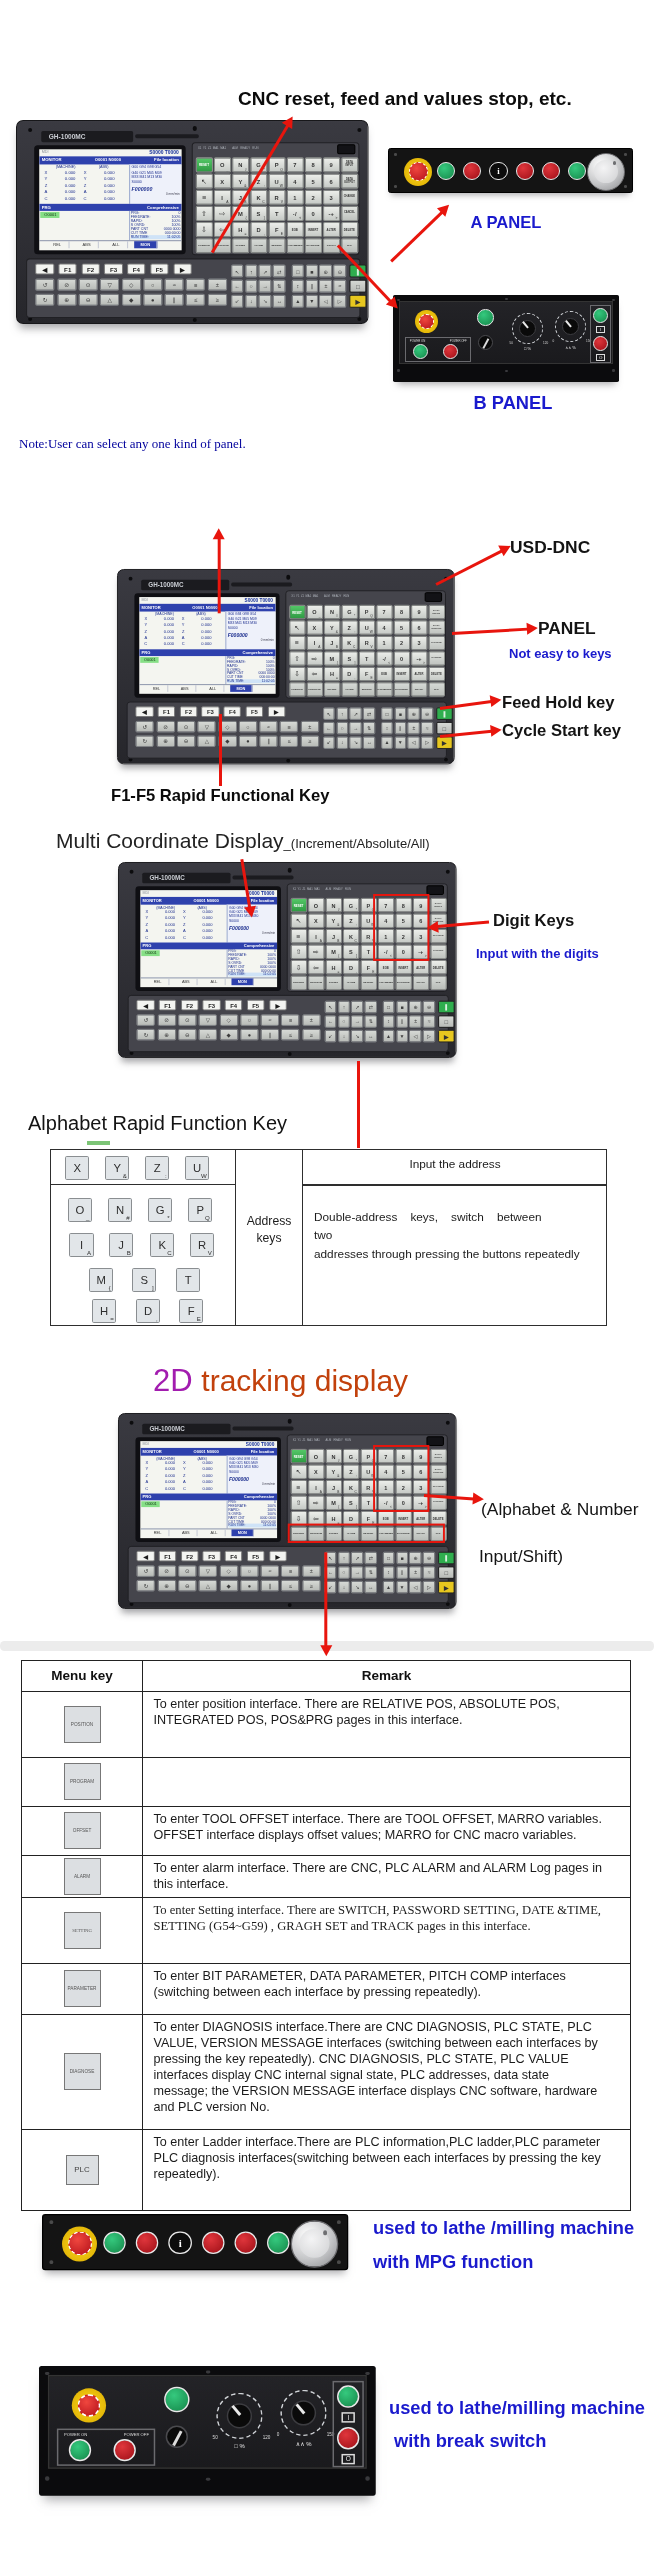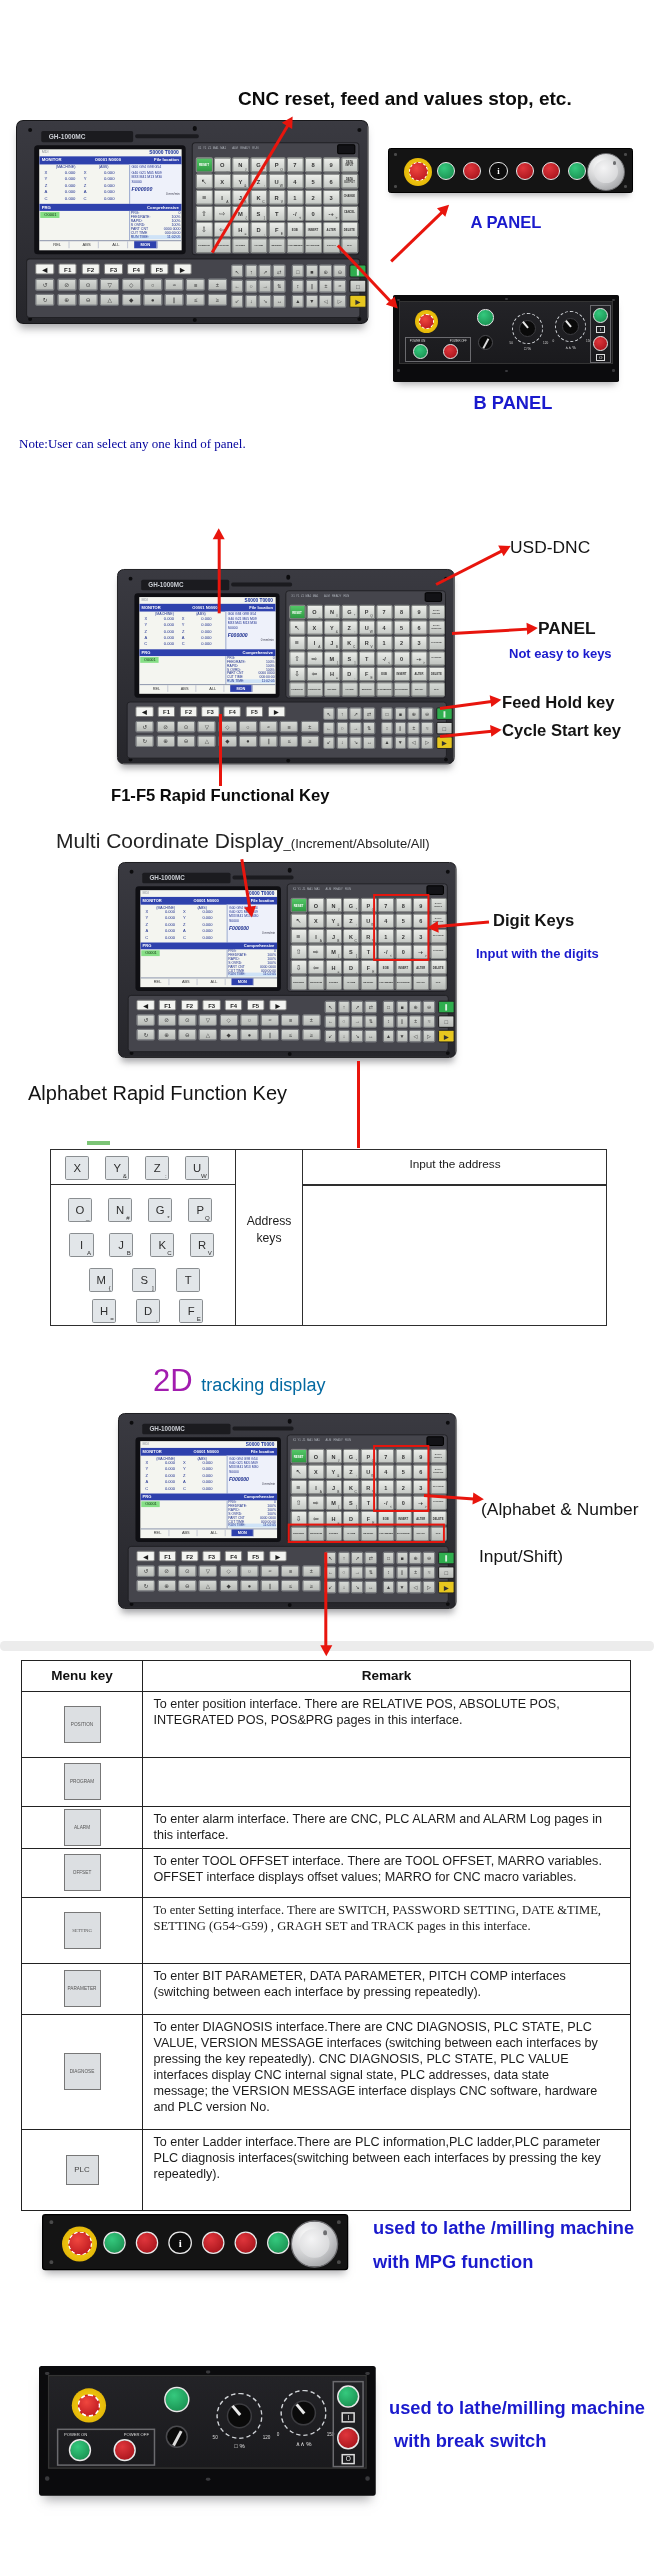--- a/index.html
+++ b/index.html
@@ -726,21 +726,21 @@
           </div>
       <div class="farkey green" style="top:5.2px">∥</div>
       <div class="farkey gray" style="top:20px">□</div>
       <div class="farkey yellow" style="top:35px">▶</div>
     </div>
 
   </div>
 </div>
 
   <div class="rarrow" style="left:219px;top:612px;width:75px;transform:rotate(-90deg)"></div>
-  <div class="lbl-black" style="left:510px;top:537px;font-size:17.4px;font-weight:400">USD-DNC</div>
+  <div class="lbl-black" style="left:510px;top:537px;font-size:17.4px;font-weight:700">USD-DNC</div>
   <div class="rarrow" style="left:436px;top:583px;width:74px;transform:rotate(-27deg)"></div>
 
   <div class="lbl-black" style="left:538px;top:618px;font-size:17.4px;font-weight:600">PANEL</div>
   <div class="rarrow" style="left:452px;top:632px;width:76px;transform:rotate(-3.3deg)"></div>
   <div class="lbl-blue" style="left:509px;top:646px;font-size:13px">Not easy to keys</div>
 
   <div class="lbl-black" style="left:502px;top:693px;font-size:16.6px;font-weight:600">Feed Hold key</div>
   <div class="rarrow" style="left:440px;top:707px;width:52px;transform:rotate(-7.7deg)"></div>
   <div class="lbl-black" style="left:502px;top:721px;font-size:16.6px;font-weight:600">Cycle Start key</div>
   <div class="rarrow" style="left:440px;top:735px;width:52px;transform:rotate(-5.8deg)"></div>
@@ -996,31 +996,34 @@
 
   </div>
 </div>
 
   <div class="rarrow" style="left:242px;top:858px;width:49px;transform:rotate(80.7deg)"></div>
   <div class="lbl-black" style="left:493px;top:911px;font-size:16.6px;font-weight:600">Digit Keys</div>
   <div class="rarrow" style="left:489px;top:921px;width:52px;transform:rotate(175.2deg)"></div>
   <div class="lbl-blue" style="left:476px;top:946px;font-size:13px">Input with the digits</div>
 
   <div class="rline" style="left:357px;top:1061px;width:2.6px;height:87px"></div>
-  <div class="lbl-black" style="left:28px;top:1082px;font-size:20px">Alphabet Rapid Function Key</div>
+  <div class="lbl-black" style="left:28px;top:1112px;font-size:20px">Alphabet Rapid Function Key</div>
   <div class="a-green"></div>
 
   <div class="atable">
     <div class="a-div-v1"></div>
     <div class="a-div-v2"></div>
     <div class="a-div-h1"></div>
     <div class="a-div-h2"></div>
     <div class="a-head">Input the address</div>
     <div class="a-addr" style="white-space:pre-line">Address
 keys</div>
+    <div class="a-body">Double-address    keys,    switch    between
+two
+addresses through pressing the buttons repeatedly</div>
     <div id="akeys">
         <div class="akey" style="left: 14px; top: 6.1px;">X</div>
         <div class="akey" style="left: 54px; top: 6.1px;">Y<span class="asub">&amp;</span></div>
         <div class="akey" style="left: 94px; top: 6.1px;">Z<span class="asub">:</span></div>
         <div class="akey" style="left: 134px; top: 6.1px;">U<span class="asub">W</span></div>
         <div class="akey" style="left: 16.6px; top: 48px;">O<span class="asub">_</span></div>
         <div class="akey" style="left: 57px; top: 48px;">N<span class="asub">#</span></div>
         <div class="akey" style="left: 97px; top: 48px;">G<span class="asub">*</span></div>
         <div class="akey" style="left: 137px; top: 48px;">P<span class="asub">Q</span></div>
         <div class="akey" style="left: 18.3px; top: 83px;">I<span class="asub">A</span></div>
@@ -1031,21 +1034,21 @@
         <div class="akey" style="left: 81px; top: 118px;">S<span class="asub">]</span></div>
         <div class="akey" style="left: 125px; top: 118px;">T</div>
         <div class="akey" style="left: 41px; top: 149px;">H<span class="asub">=</span></div>
         <div class="akey" style="left: 85px; top: 149px;">D<span class="asub">,</span></div>
         <div class="akey" style="left: 128px; top: 149px;">F<span class="asub">E</span></div>
       </div>
   </div>
 
   <div style="position:absolute;left:153px;top:1363px;white-space:nowrap;display:flex;align-items:baseline;gap:8.7px">
     <span style="font-size:31px;color:#a21caf">2D</span>
-    <span style="font-size:18px;color:#0369a1">tracking display</span>
+    <span style="font-size:30px;color:#c2410c">tracking display</span>
   </div>
 
   <div class="ctrl-slot" style="left:118px;top:1413px">
   <div class="ctrl" style="transform: scale(0.97);">
     <div class="screw" style="left:10.5px;top:7px"></div>
     <div class="screw" style="left:174px;top:5.2px"></div>
     <div class="screw" style="left:337px;top:7px"></div>
     <div class="screw" style="left:10.5px;top:194px"></div>
     <div class="screw" style="left:174px;top:195px"></div>
     <div class="screw" style="left:337px;top:194px"></div>
@@ -1303,31 +1306,31 @@
           <div class="kcell">
             <div class="mkey">POSITION</div>
           </div>
           <div class="rcell">To enter position interface. There are RELATIVE POS, ABSOLUTE POS, INTEGRATED POS, POS&amp;PRG pages in this interface.</div>
         </div>
         <div class="mrow" style="height: 49px;">
           <div class="kcell">
             <div class="mkey">PROGRAM</div>
           </div>
         </div>
+        <div class="mrow" style="height: 49px;">
+          <div class="kcell">
+            <div class="mkey">OFFSET</div>
+          </div>
+          <div class="rcell">To enter TOOL OFFSET interface. There are TOOL OFFSET, MARRO variables. OFFSET interface displays offset values; MARRO for CNC macro variables.</div>
+        </div>
         <div class="mrow" style="height: 42px;">
           <div class="kcell">
             <div class="mkey">ALARM</div>
           </div>
           <div class="rcell">To enter alarm interface. There are CNC, PLC ALARM and ALARM Log pages in this interface.</div>
-        </div>
-        <div class="mrow" style="height: 49px;">
-          <div class="kcell">
-            <div class="mkey">OFFSET</div>
-          </div>
-          <div class="rcell">To enter TOOL OFFSET interface. There are TOOL OFFSET, MARRO variables. OFFSET interface displays offset values; MARRO for CNC macro variables.</div>
         </div>
         <div class="mrow" style="height: 66px; font-family: Liberation Serif, serif;">
           <div class="kcell">
             <div class="mkey">SETTING</div>
           </div>
           <div class="rcell">To enter Setting interface. There are SWITCH, PASSWORD SETTING, DATE &amp;TIME, SETTING (G54~G59) , GRAGH SET and TRACK pages in this interface.</div>
         </div>
         <div class="mrow" style="height: 51px;">
           <div class="kcell">
             <div class="mkey">PARAMETER</div>

